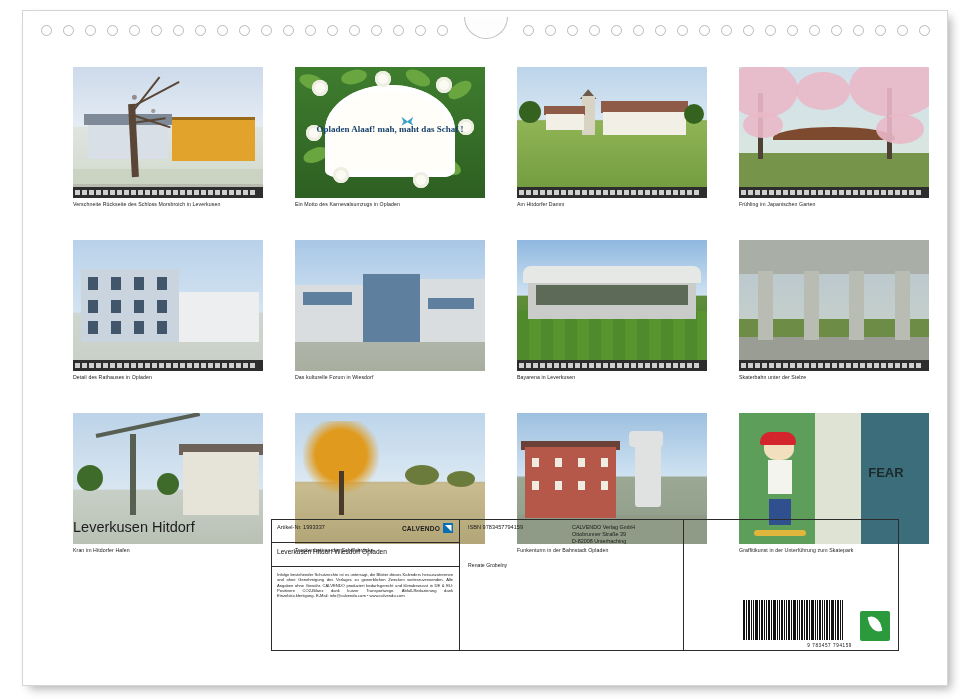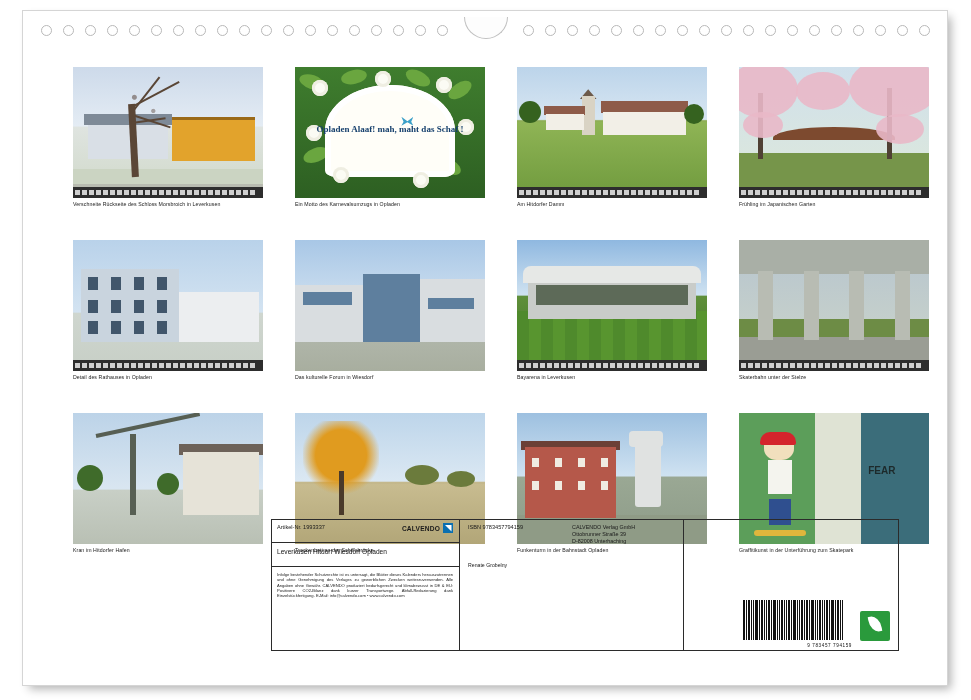--- a/index.html
+++ b/index.html
@@ -641,30 +641,31 @@
         <div class="photo p12">
           <div class="wall"></div>
           <div class="panelA"></div>
             <div class="panelB"></div>
             <div class="panelC"></div>
           <div class="board"></div>
           <div class="legs"></div>
           <div class="body"></div>
           <div class="head"></div>
           <div class="cap" style="position:absolute;left:11%;top:12%;width:36px;height:13px;background:#d4242c;border-radius:10px 10px 2px 2px;"></div>
-          <div class="tag" style="left:68%; top:40%; font-size:10px;text-align:right;">FEAR</div>
+          <div class="tag" style="left:68%; top:40%; font-size:13px;text-align:right;">FEAR</div>
         </div>
         <div class="cap">Graffitikunst in der Unterführung zum Skatepark</div>
       </div>
 
     </div>
 
     <div class="bottom">
 
       <div class="title-block">
+        <div>Leverkusen Hitdorf</div>
       </div>
 
       <div class="barframe">
 
         <div class="col1">
           <div class="artikel">Artikel-Nr. 1993337</div>
           <div class="calvendo-logo">
             <span class="txt">CALVENDO</span>
             <span class="mark"></span>
           </div>

